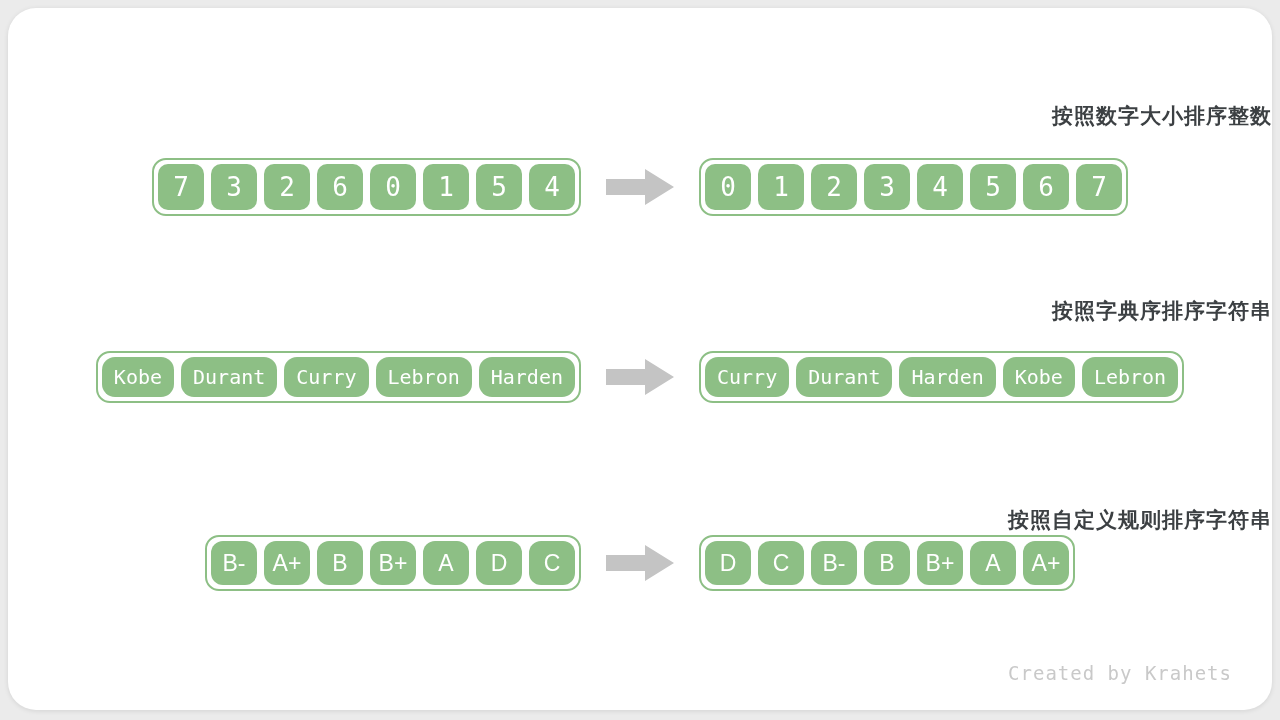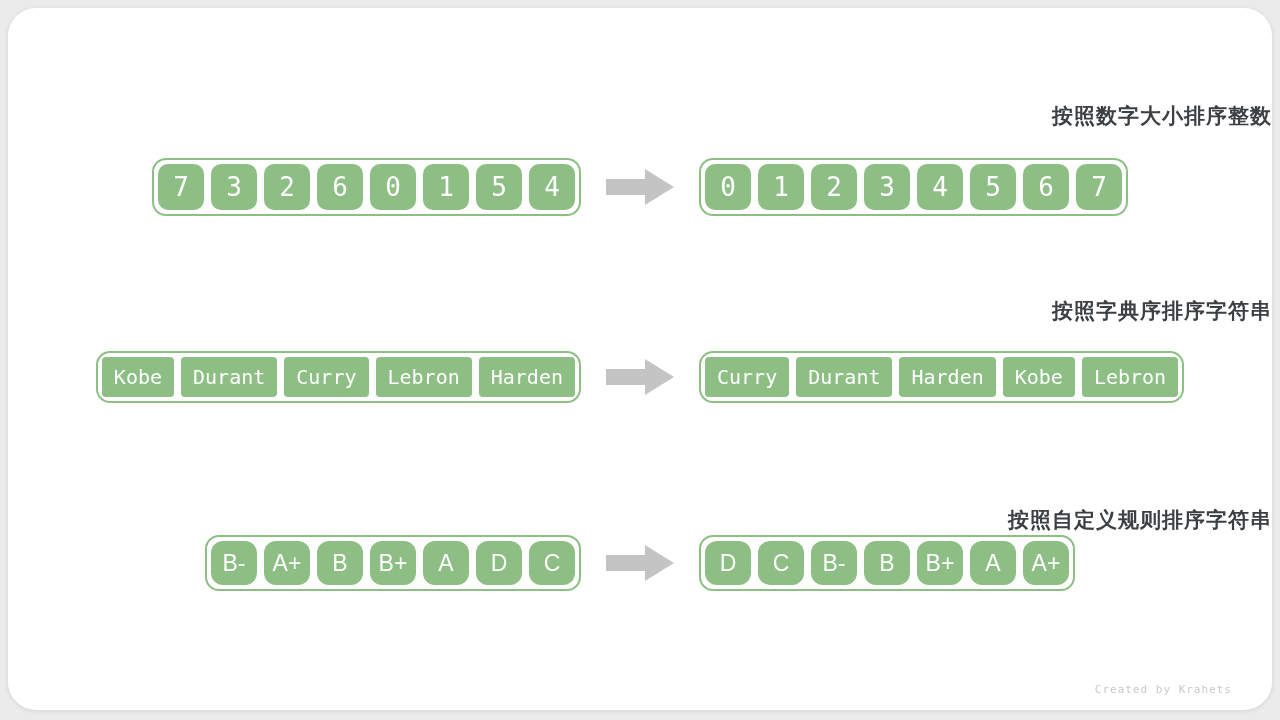--- a/index.html
+++ b/index.html
@@ -67,38 +67,38 @@
   .s0 .cell{
     width:46px;height:46px;
     font-family:"DejaVu Sans Mono", monospace;
     font-size:26px;
   }
   .s1 .cell{
     height:40px;
     padding:0 12px;
     font-family:"DejaVu Sans Mono", monospace;
     font-size:20px;
-    border-radius:4px;
+    border-radius:13px;
   }
   .s2 .cell{
     min-width:46px;
     height:44px;
     padding:0 6px;
     font-family:"Liberation Sans", sans-serif;
     font-size:23px;
     border-radius:12px;
   }
   .arrow{flex:0 0 auto;display:flex;align-items:center;}
   .arrow svg{display:block;}
   .watermark{
     position:absolute;
     right:40px;
-    bottom:14px;
+    bottom:26px;
     font-family:"DejaVu Sans Mono", monospace;
-    font-size:11px;
+    font-size:19px;
     letter-spacing:1px;
     color:var(--watermark);
   }
 </style>
 </head>
 <body>
 
 <div class="card">
   <div id="sections">
   <div class="section s0">

